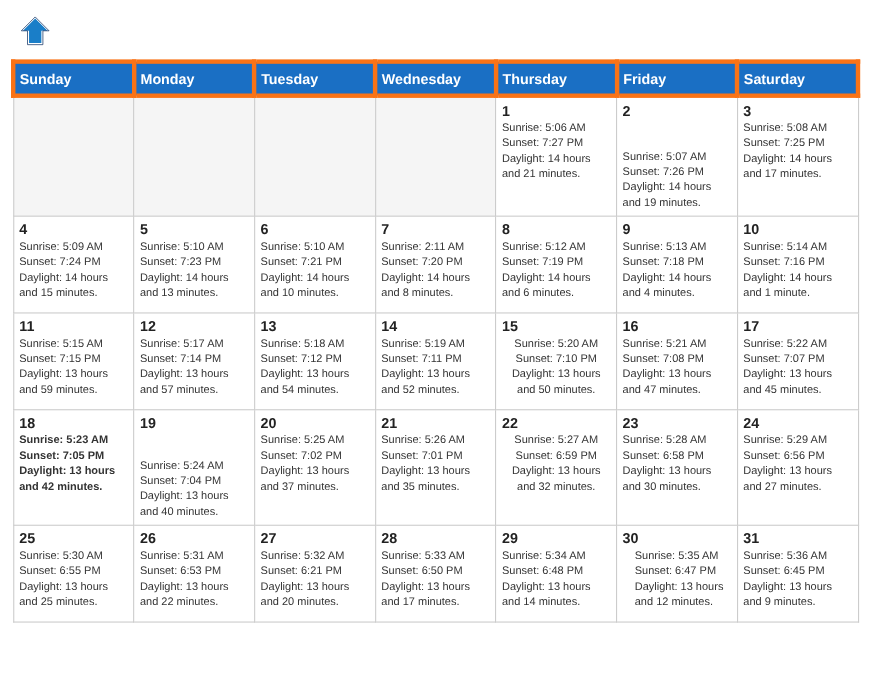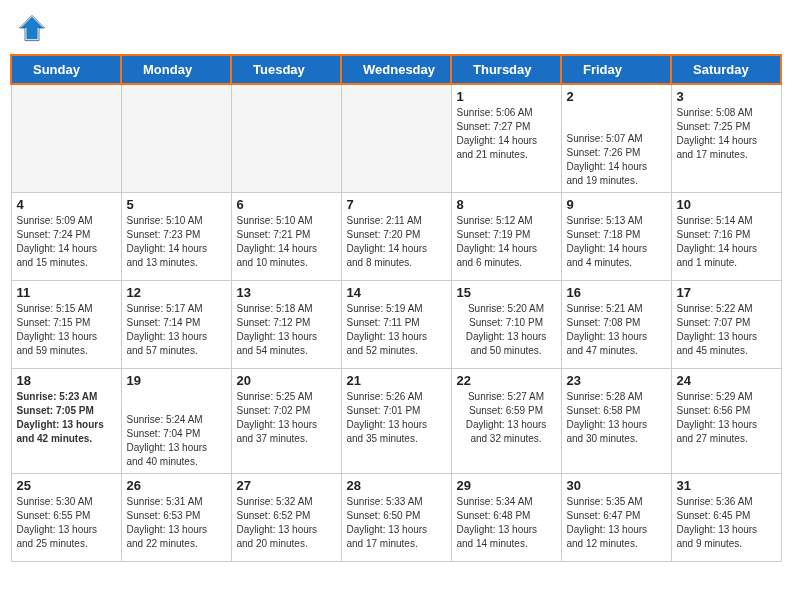--- a/index.html
+++ b/index.html
@@ -48,23 +48,23 @@
     .calendar {
       width: 100%;
       border-collapse: collapse;
       table-layout: fixed;
     }
     .calendar thead tr th {
       background-color: #1a6fc4;
       color: #fff;
       font-size: 13px;
       font-weight: bold;
-      padding: 6px 21px;
+      padding: 6px 4px;
       text-align: left;
-      border: 2px solid #f97316;
+      border: 4px solid #f97316;
     }
     .calendar tbody tr td {
       vertical-align: top;
       border: 1px solid #ccc;
       padding: 4px 5px;
       font-size: 10.5px;
       color: #222;
       background: #fff;
       height: 88px;
     }
@@ -313,41 +313,41 @@
         <td>
           <span class="day-num">26</span>
           <div class="day-info" style="white-space: pre-line;">Sunrise: 5:31 AM
 Sunset: 6:53 PM
 Daylight: 13 hours
 and 22 minutes.</div>
         </td>
         <td>
           <span class="day-num">27</span>
           <div class="day-info" style="white-space: pre-line;">Sunrise: 5:32 AM
-Sunset: 6:52 PM
+Sunset: 6:21 PM
 Daylight: 13 hours
 and 20 minutes.</div>
         </td>
         <td>
           <span class="day-num">28</span>
           <div class="day-info" style="white-space: pre-line;">Sunrise: 5:33 AM
 Sunset: 6:50 PM
 Daylight: 13 hours
 and 17 minutes.</div>
         </td>
         <td>
           <span class="day-num">29</span>
           <div class="day-info" style="white-space: pre-line;">Sunrise: 5:34 AM
 Sunset: 6:48 PM
 Daylight: 13 hours
 and 14 minutes.</div>
         </td>
         <td>
           <span class="day-num">30</span>
-          <div class="day-info" style="white-space: pre-line;">Sunrise: 5:35 AM
+          <div class="day-info" style="white-space: pre-line; margin-left: 11px;">Sunrise: 5:35 AM
 Sunset: 6:47 PM
 Daylight: 13 hours
 and 12 minutes.</div>
         </td>
         <td>
           <span class="day-num">31</span>
           <div class="day-info" style="white-space: pre-line;">Sunrise: 5:36 AM
 Sunset: 6:45 PM
 Daylight: 13 hours
 and 9 minutes.</div>

